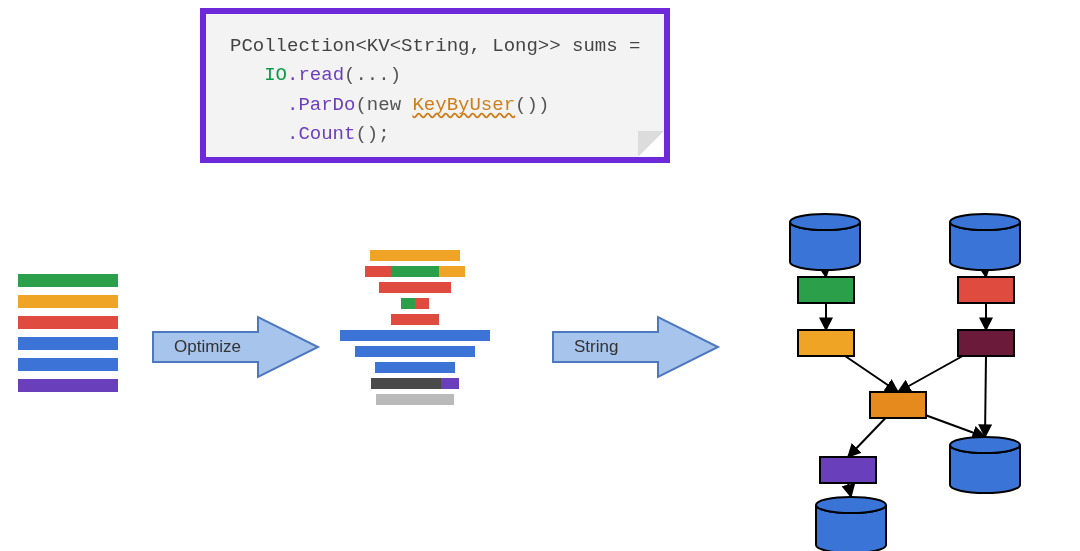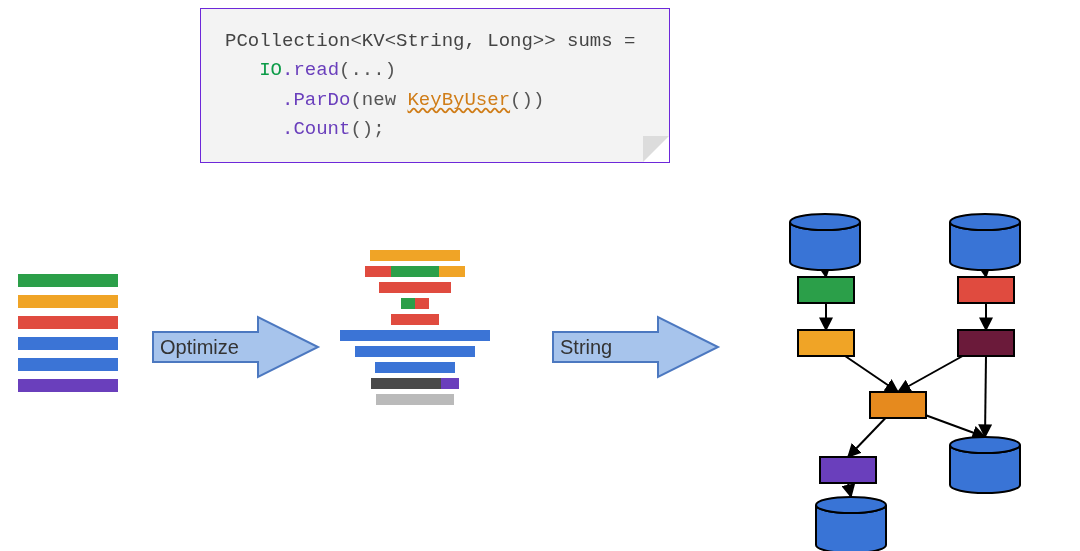--- a/index.html
+++ b/index.html
@@ -12,21 +12,21 @@
     position: relative;
     overflow: hidden;
   }
   .code-card {
     position: absolute;
     left: 200px;
     top: 8px;
     width: 470px;
     height: 155px;
     background: #f3f3f3;
-    border: 1px solid #6d28d9;
+    border: 6px solid #6d28d9;
     box-sizing: border-box;
     padding: 18px 24px;
   }
   .code-card::after {
     content: "";
     position: absolute;
     right: 0;
     bottom: 0;
     width: 0;
     height: 0;
@@ -91,24 +91,24 @@
 
   
   .bigarrow {
     position: absolute;
     width: 175px;
     height: 70px;
   }
   .bigarrow svg { width: 100%; height: 100%; display: block; }
   .bigarrow .label {
     position: absolute;
-    left: 12px;
+    left: 26px;
     top: 50%;
     transform: translateY(-50%);
-    font-size: 20px;
+    font-size: 17px;
     color: #333;
   }
 
   
   .exec {
     position: absolute;
     left: 760px;
     top: 222px;
     width: 310px;
     height: 320px;

